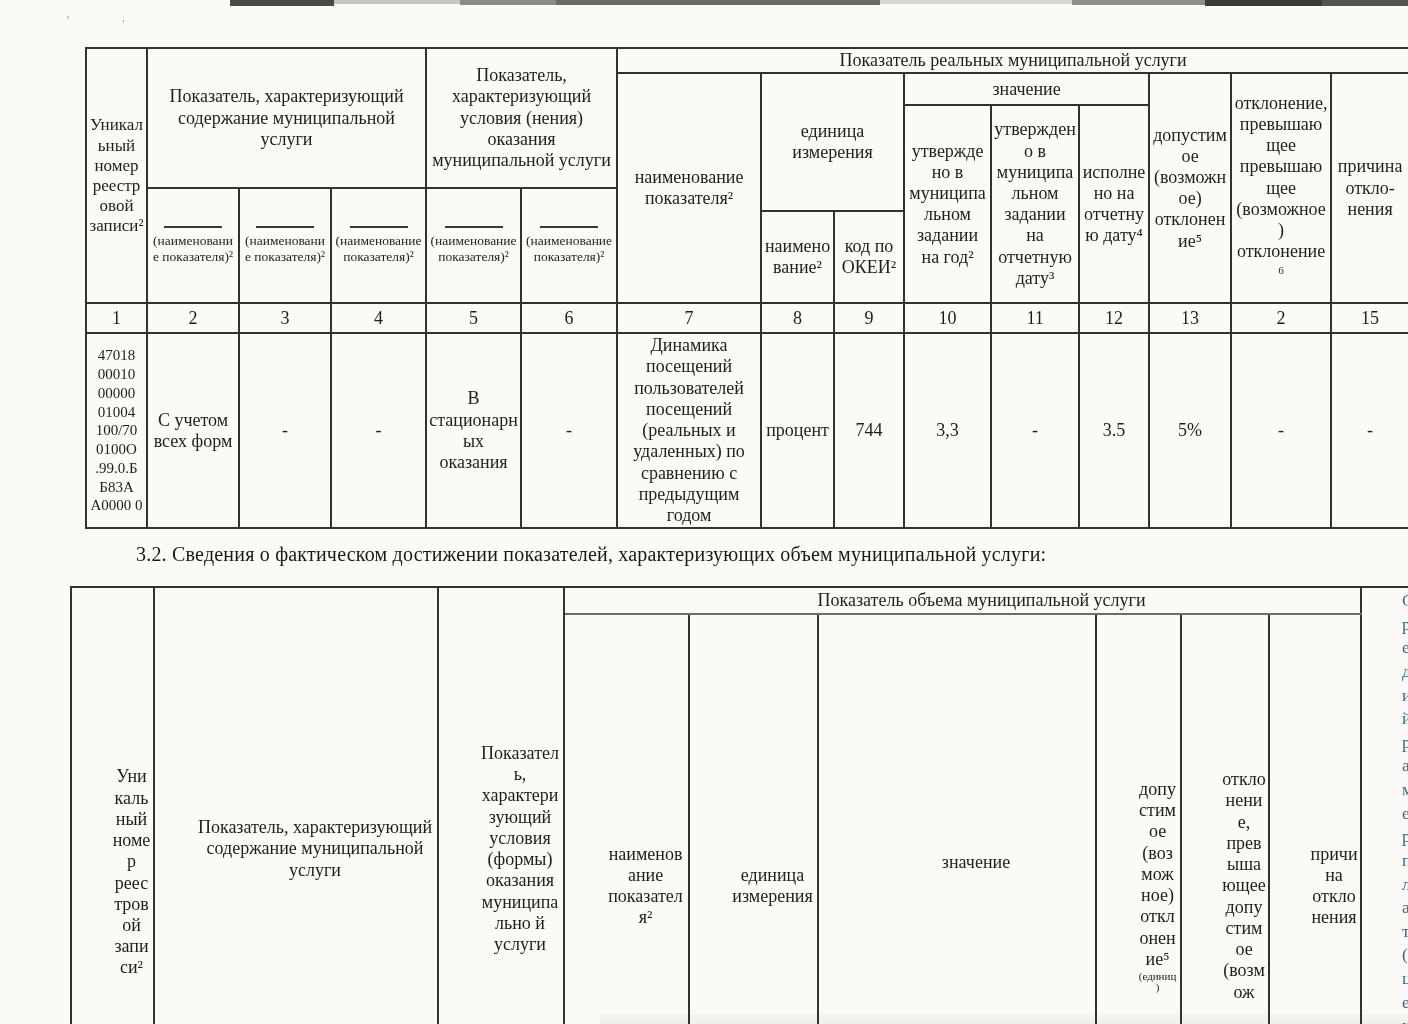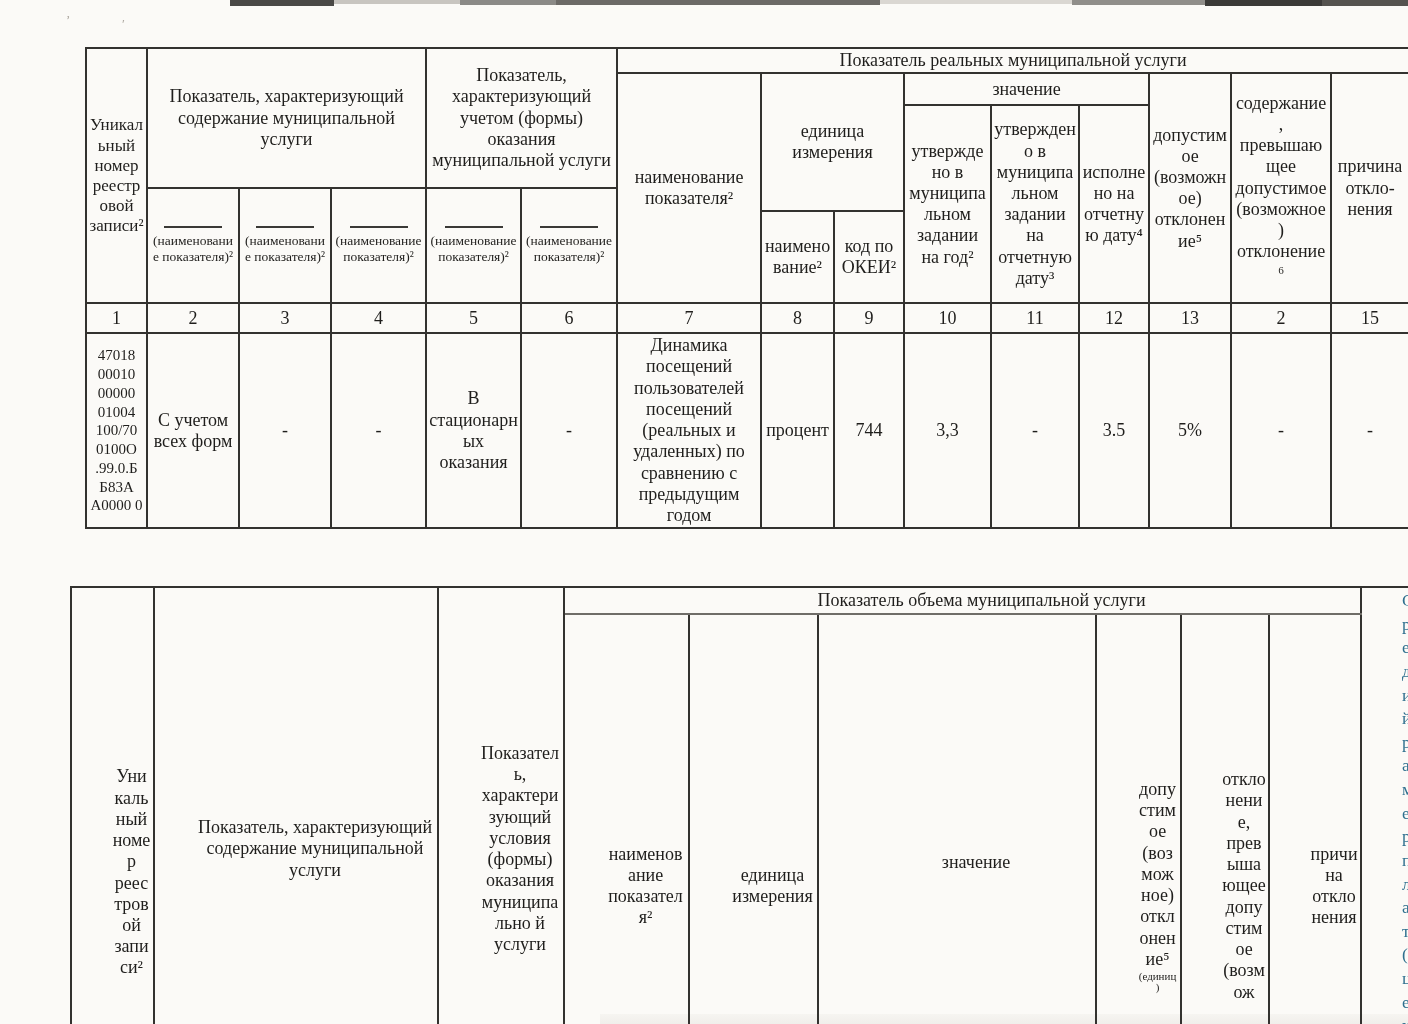--- a/index.html
+++ b/index.html
@@ -59,29 +59,29 @@
         <col style="width:88px">
         <col style="width:70px">
       <col style="width:82px">
         <col style="width:100px">
         <col style="width:78px">
     </colgroup>
     <tbody>
         <tr style="height:23px">
       <td rowspan="5" style="font-size:17px">Уникальный номер реестровой записи²</td>
       <td colspan="3" rowspan="3">Показатель, характеризующий содержание муниципальной услуги</td>
-      <td colspan="2" rowspan="3">Показатель, характеризующий учетом (формы) оказания муниципальной услуги</td>
+      <td colspan="2" rowspan="3">Показатель, характеризующий условия (нения) оказания муниципальной услуги</td>
       <td colspan="9">Показатель реальных муниципальной услуги</td>
     </tr>
     <tr style="height:32px">
       <td rowspan="4">наименование показателя²</td>
       <td colspan="2" rowspan="3">единица измерения</td>
       <td colspan="3">значение</td>
       <td rowspan="4">допустимое (возможное) отклонение⁵</td>
-      <td rowspan="4">содержание, превышающее допустимое (возможное) отклонение⁶</td>
+      <td rowspan="4">отклонение, превышающее превышающее (возможное) отклонение⁶</td>
       <td rowspan="4">причина откло- нения</td>
     </tr>
     <tr style="height:83px">
       <td rowspan="3">утверждено в муниципальном задании на год²</td>
       <td rowspan="3">утверждено в муниципальном задании на отчетную дату³</td>
       <td rowspan="3">исполнено на отчетную дату⁴</td>
     </tr>
     <tr style="height:23px">
       <td rowspan="2" class="small"><div class="oline"></div><span>(наименование показателя)²</span></td>
       <td rowspan="2" class="small"><div class="oline"></div><span>(наименование показателя)²</span></td>
@@ -123,20 +123,21 @@
       <td>3,3</td>
       <td>-</td>
       <td>3.5</td>
       <td>5%</td>
       <td>-</td>
       <td>-</td>
     </tr>
   </tbody>
     </table>
 
+  <div class="title">3.2. Сведения о фактическом достижении показателей, характеризующих объем муниципальной услуги:</div>
 
   <table class="t2">
     <colgroup>
       <col style="width:83px">
         <col style="width:115px">
         <col style="width:84px">
       <col style="width:85px">
         <col style="width:68px">
         <col style="width:58px">
       <col style="width:125px">

